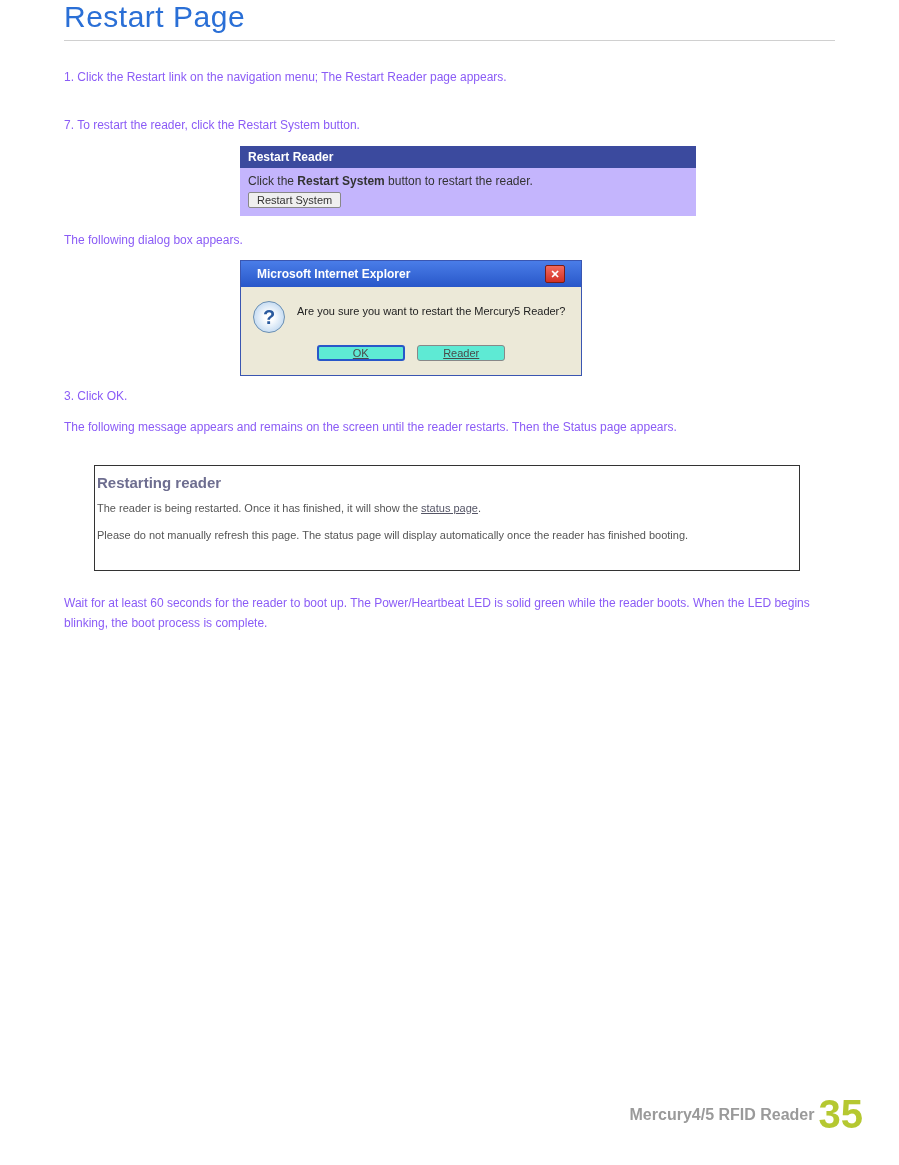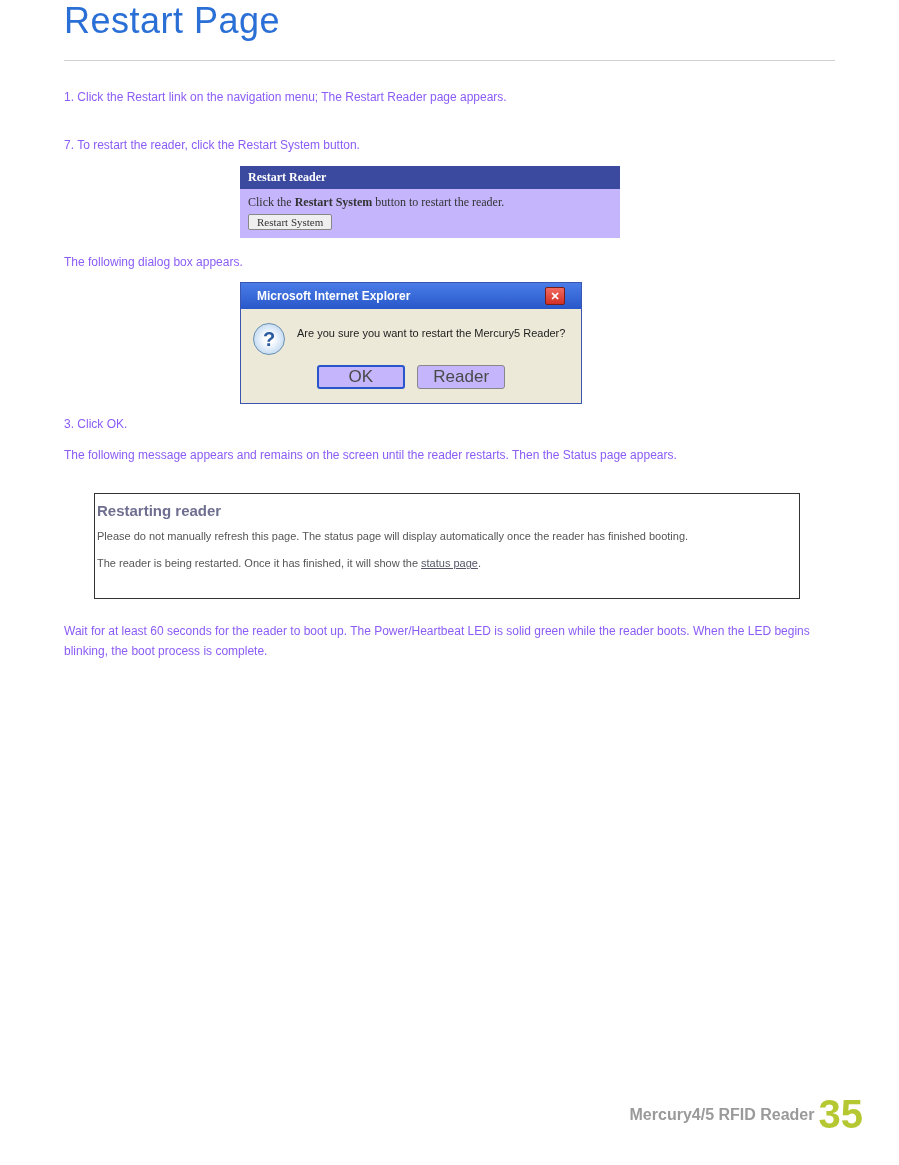--- a/index.html
+++ b/index.html
@@ -11,40 +11,40 @@
   }
   .page {
     padding: 0 64px 30px 64px;
     position: relative;
     min-height: 1165px;
     box-sizing: border-box;
   }
   h1.page-title {
     color: #2a6fd6;
     font-weight: 300;
-    font-size: 36px;
-    margin: 0 0 18px 0;
+    font-size: 30px;
+    margin: 0 0 6px 0;
     letter-spacing: 0.5px;
   }
   .hr {
     border-top: 1px solid #d0d0d0;
     margin: 0 0 26px 0;
   }
   p.body {
     font-size: 12px;
     color: #8b5cf6;
     margin: 0 0 28px 0;
     line-height: 1.7;
   }
   p.body.tight { margin-bottom: 10px; }
   
   .panel1 {
-    width: 380px;
+    width: 456px;
     margin: 0 0 14px 176px;
-    font-family: Liberation Serif, serif;
+    font-family: Liberation Sans, sans-serif;
     font-size: 12px;
   }
   .panel1 .titlebar {
     background: #3b4a9e;
     color: #fff;
     font-weight: bold;
     padding: 4px 8px;
   }
   .panel1 .body1 {
     background: #c4b5fd;
@@ -105,27 +105,28 @@
   }
   .iedlg .msg { font-size:11px; color:#222; padding-top:4px;}
   .iedlg .btns {
     text-align:center;
     padding: 4px 0 14px 0;
   }
   .iedlg .winbtn {
     display:inline-block;
     min-width:66px;
     text-align:center;
-    background:#c4b5fd;
+    background:#5eead4;
     border:1px solid #888;
     border-radius:3px;
     padding:1px 10px;
-    font-size:17px;
+    font-size:11px;
     cursor:pointer;
     margin: 0 4px;
+    text-decoration: underline;
   }
   .iedlg .winbtn.primary { border:2px solid #2857c9; padding:0 9px;}
   
   .panel3 {
     border:1px solid #333;
     padding: 8px 12px 14px 2px;
     margin: 14px 0 22px 30px;
     width: 690px;
     font-family: Verdana, Tahoma, sans-serif;
   }
@@ -193,24 +194,24 @@
       <span class="winbtn primary">OK</span>
       <span class="winbtn">Reader</span>
     </div>
   </div>
 
   <p class="body tight" style="margin-top:8px;">3. Click OK.</p>
   <p class="body">The following message appears and remains on the screen until the reader restarts. Then the Status page appears.</p>
 
   <div class="panel3">
     <h3>Restarting reader</h3>
-    <p>Please do not manually refresh this page. The status page will display automatically once the reader has finished booting.</p>
     <p>
       <span>The reader is being restarted. Once it has finished, it will show the </span><a class="sp">status page</a><span>.</span>
     </p>
+    <p>Please do not manually refresh this page. The status page will display automatically once the reader has finished booting.</p>
   </div>
 
   <p class="body">Wait for at least 60 seconds for the reader to boot up. The Power/Heartbeat LED is solid green while the reader boots. When the LED begins blinking, the boot process is complete.</p>
 
   <div class="footer">
     <span>Mercury4/5 RFID Reader</span><span class="num">35</span>
   </div>
 </div>
 
 </body></html>

